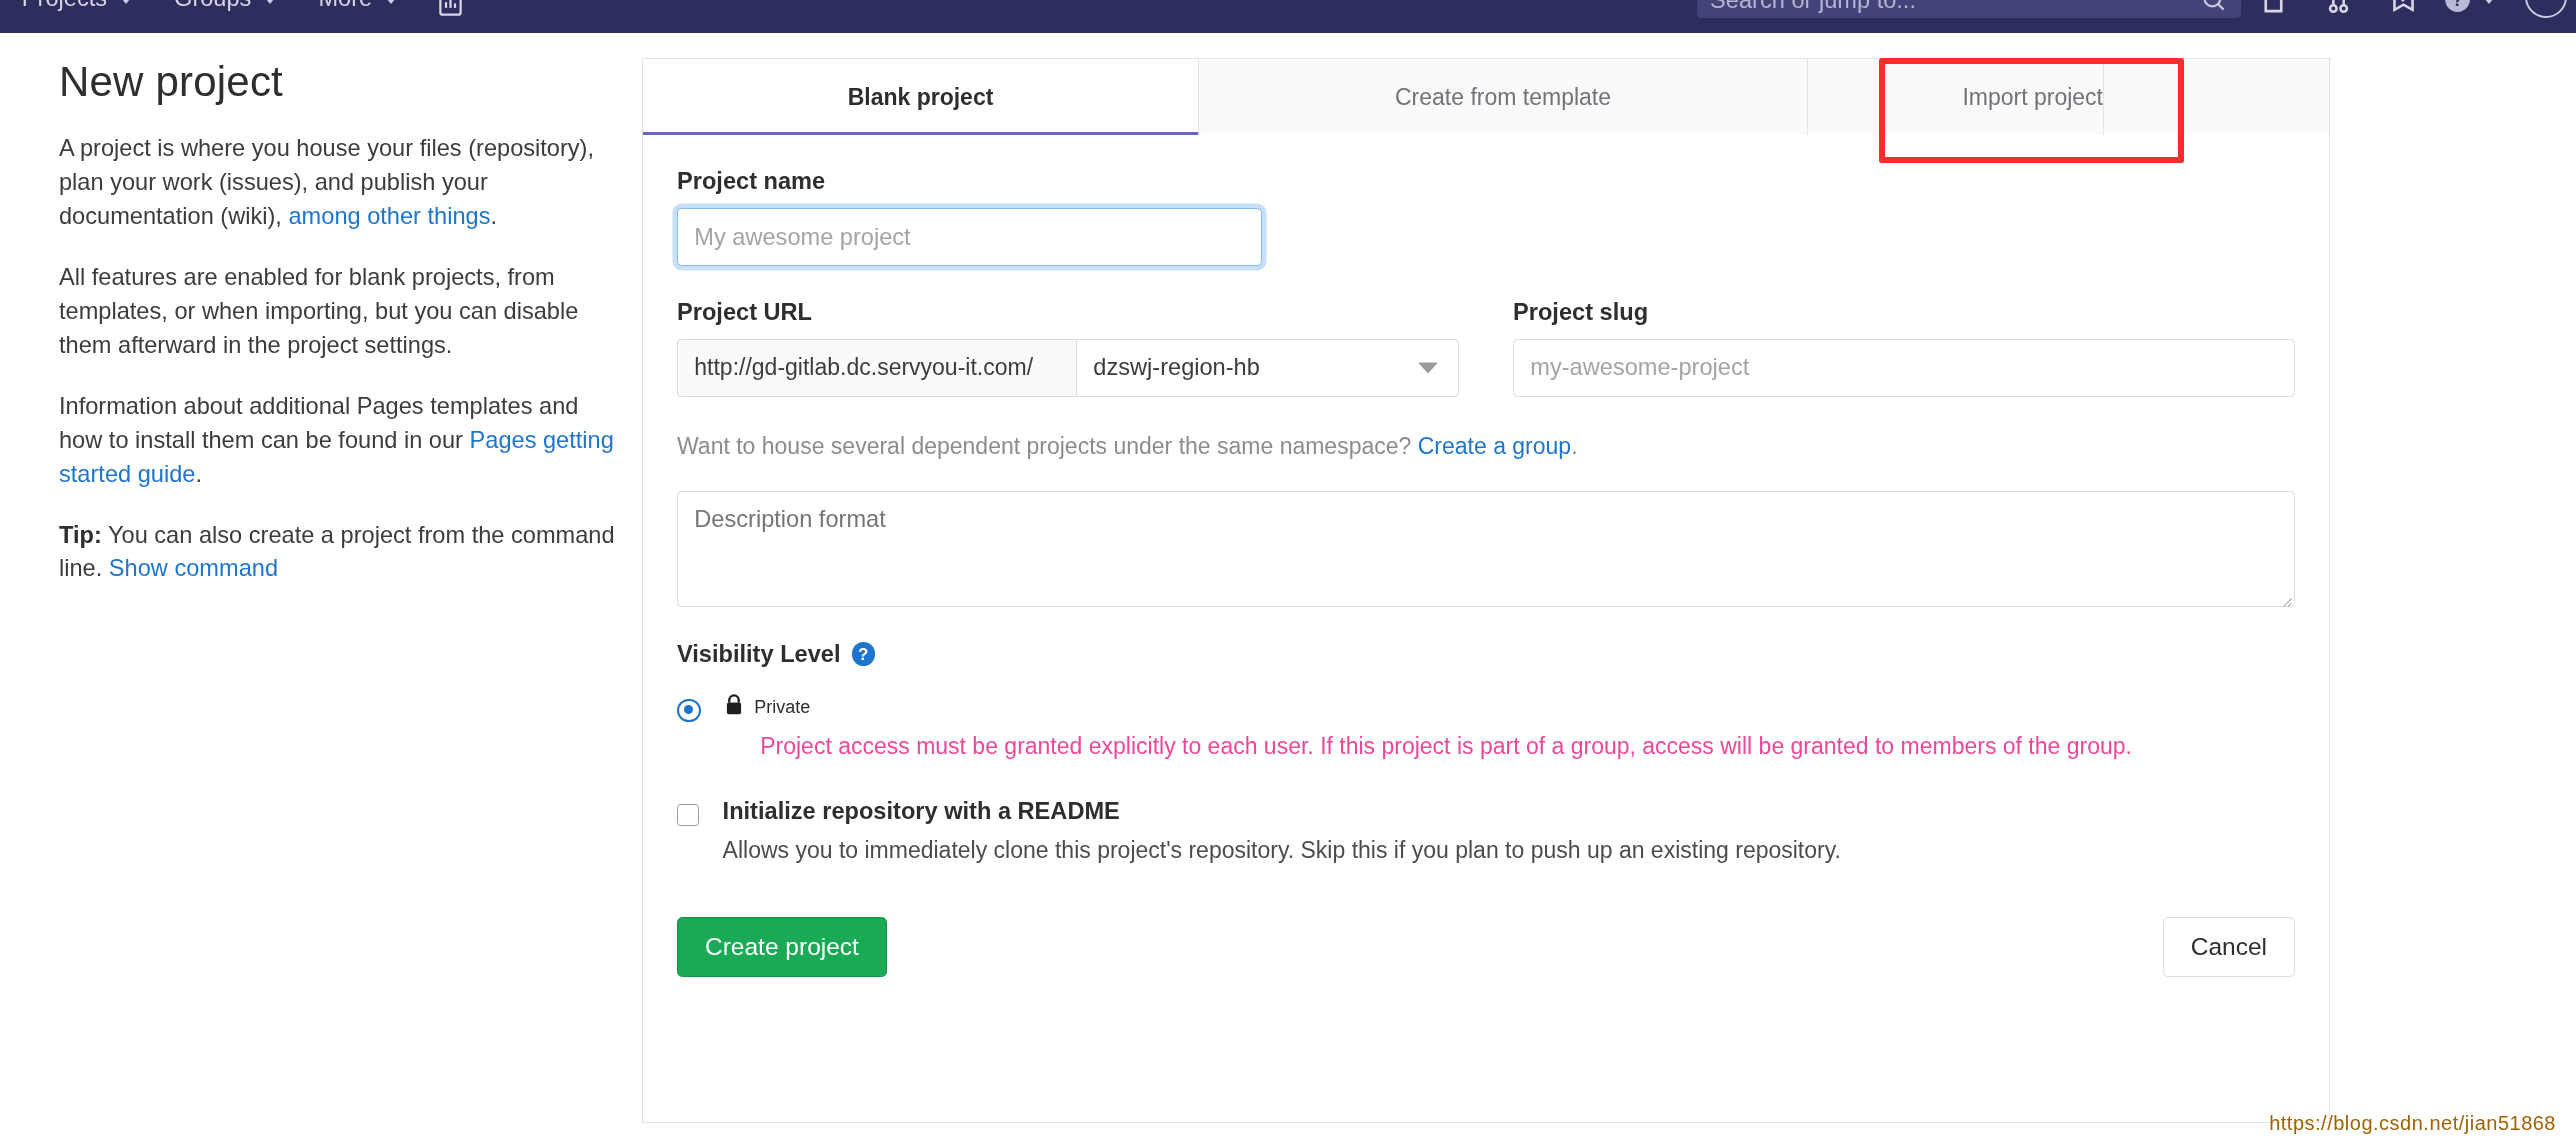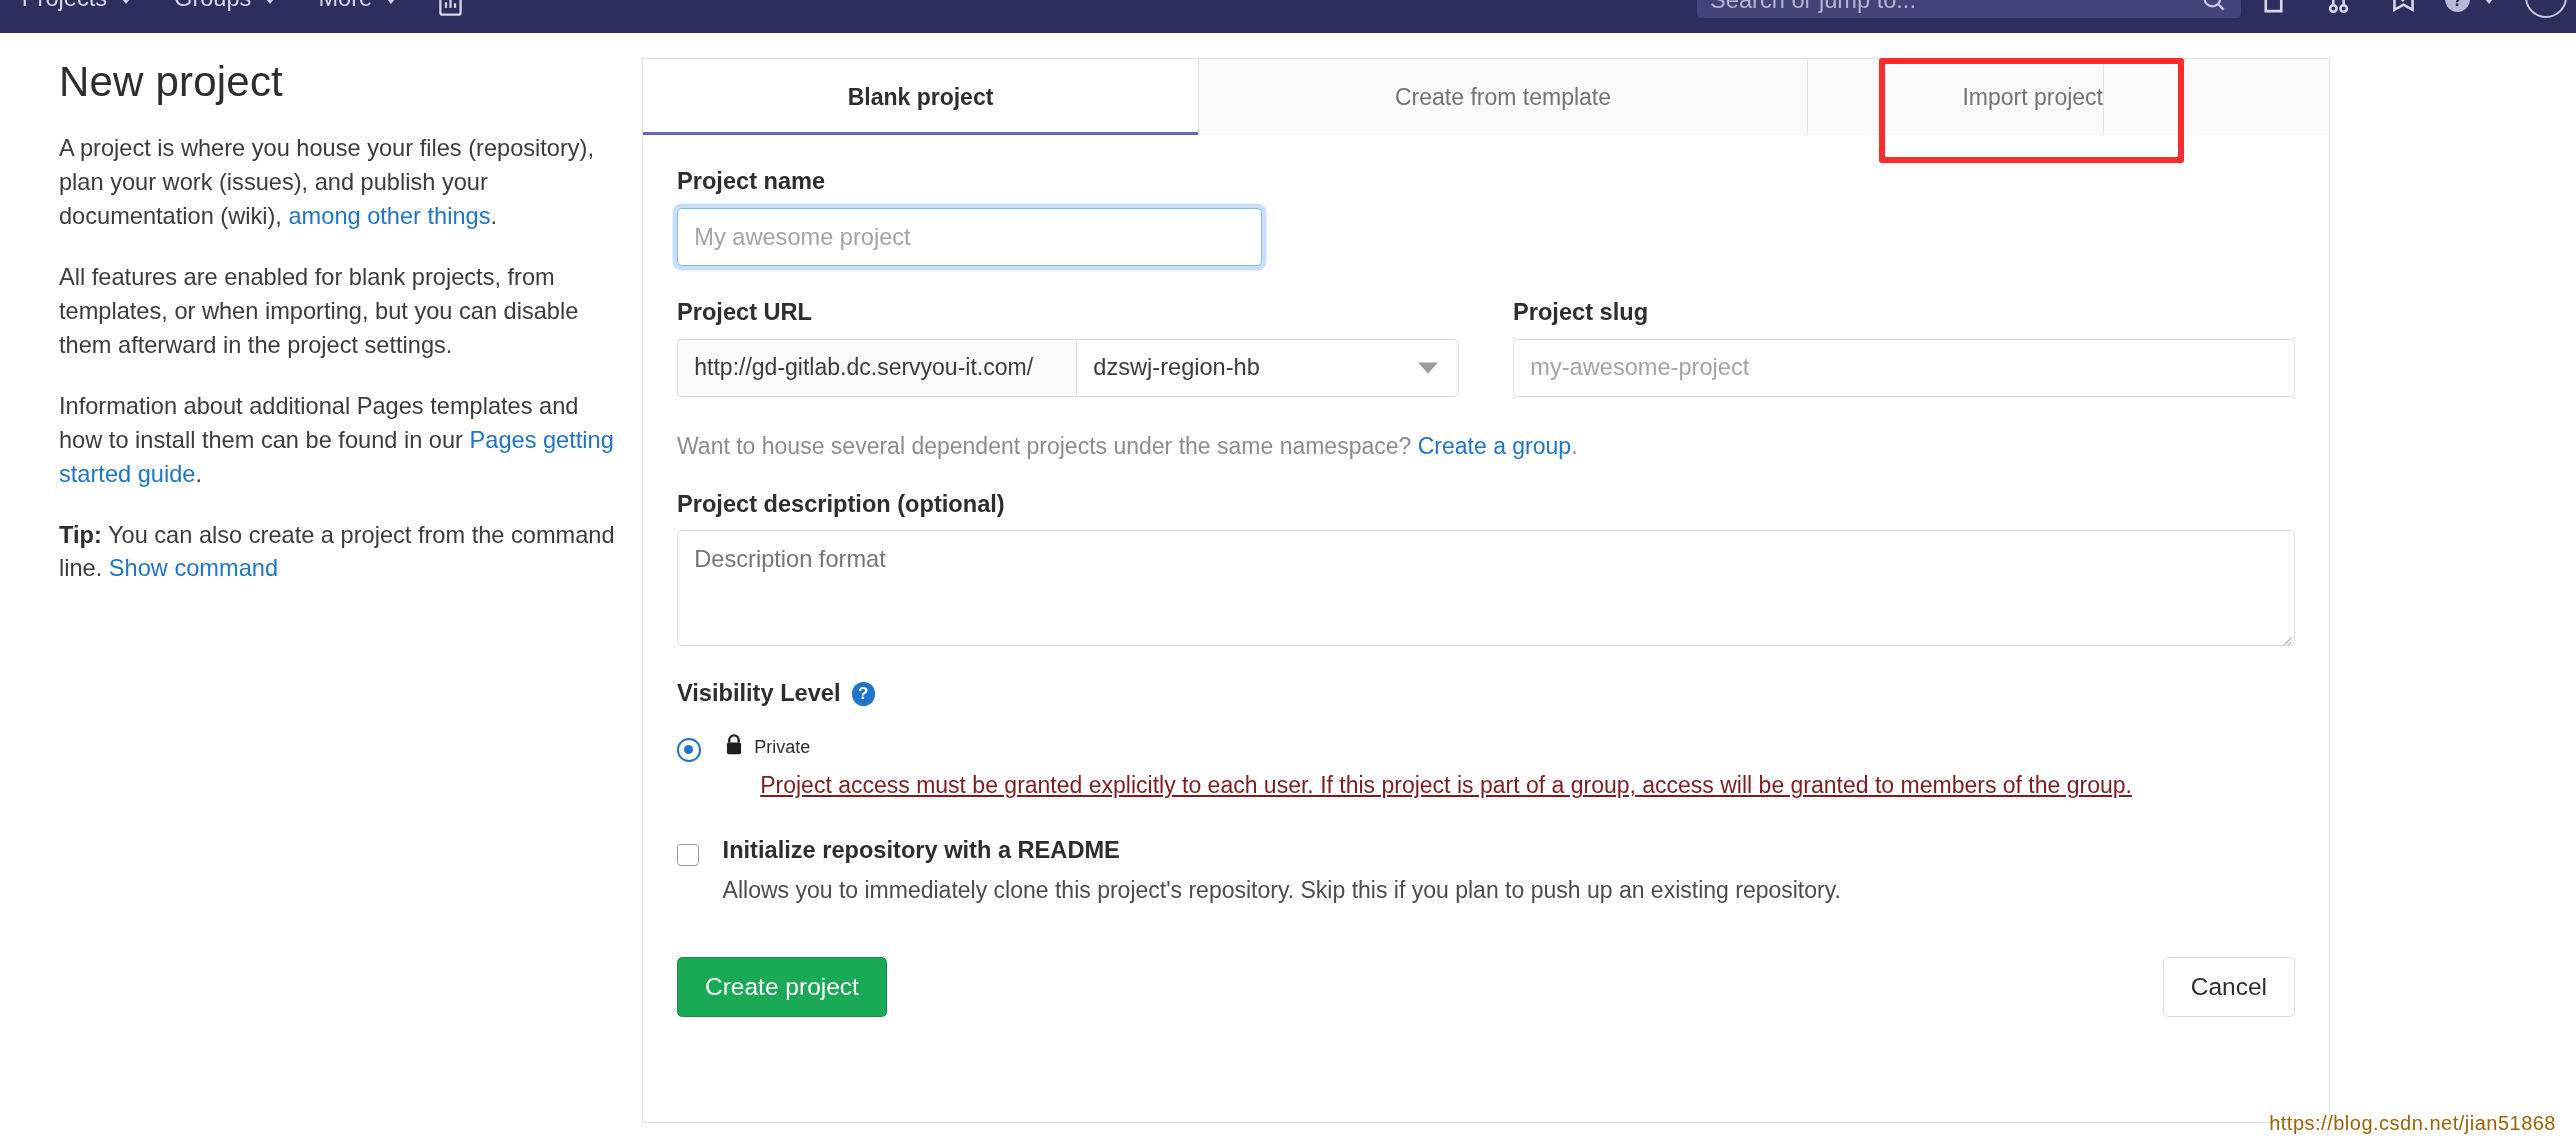--- a/index.html
+++ b/index.html
@@ -254,21 +254,21 @@
     left: 4.5px; top: 4.5px; width: 9px; height: 9px;
     border-radius: 50%; background: #1f75cb;
   }
   .radio-body { margin-left: 23.6px; }
   .radio-title-line {
     display: flex; align-items: center; gap: 10px;
     font-size: 18px; color: #2e2e2e;
   }
   .radio-desc {
     margin-top: 11px; margin-left: 36px;
-    font-size: 23px; color: #7f1d1d; text-decoration: underline;
+    font-size: 23px; color: #ec4899;
   }
 
   .check-row { display: flex; margin-top: 38px; }
   .checkbox {
     width: 22px; height: 22px;
     border: 1.8px solid #9a9a9a; border-radius: 3.6px;
     background: #fff; margin-top: 6.3px; flex: 0 0 auto;
   }
   .check-body { margin-left: 23.6px; }
   .check-title { font-size: 23.6px; font-weight: 700; color: #2e2e2e; }
@@ -433,21 +433,20 @@
           <label class="field-label">Project slug</label>
           <input class="txt-input" type="text" placeholder="my-awesome-project" style="">
         </div>
       </div>
 
       <div class="hint">
         <span>Want to house several dependent projects under the same namespace? </span><a class="link" href="#">Create a group</a><span>.</span>
       </div>
 
       <div class="desc-block">
-        <label class="field-label">Project description (optional)</label>
         <div class="textarea-wrap">
           <textarea class="textarea" placeholder="Description format" style=""></textarea>
           <svg class="resize-grip" viewBox="0 0 16 16">
             <path d="M15 6 L6 15 M15 11 L11 15" stroke="#b5b5b5" stroke-width="1.4" fill="none"></path>
           </svg>
         </div>
       </div>
 
       <div class="vis-block">
         <div class="vis-head">

